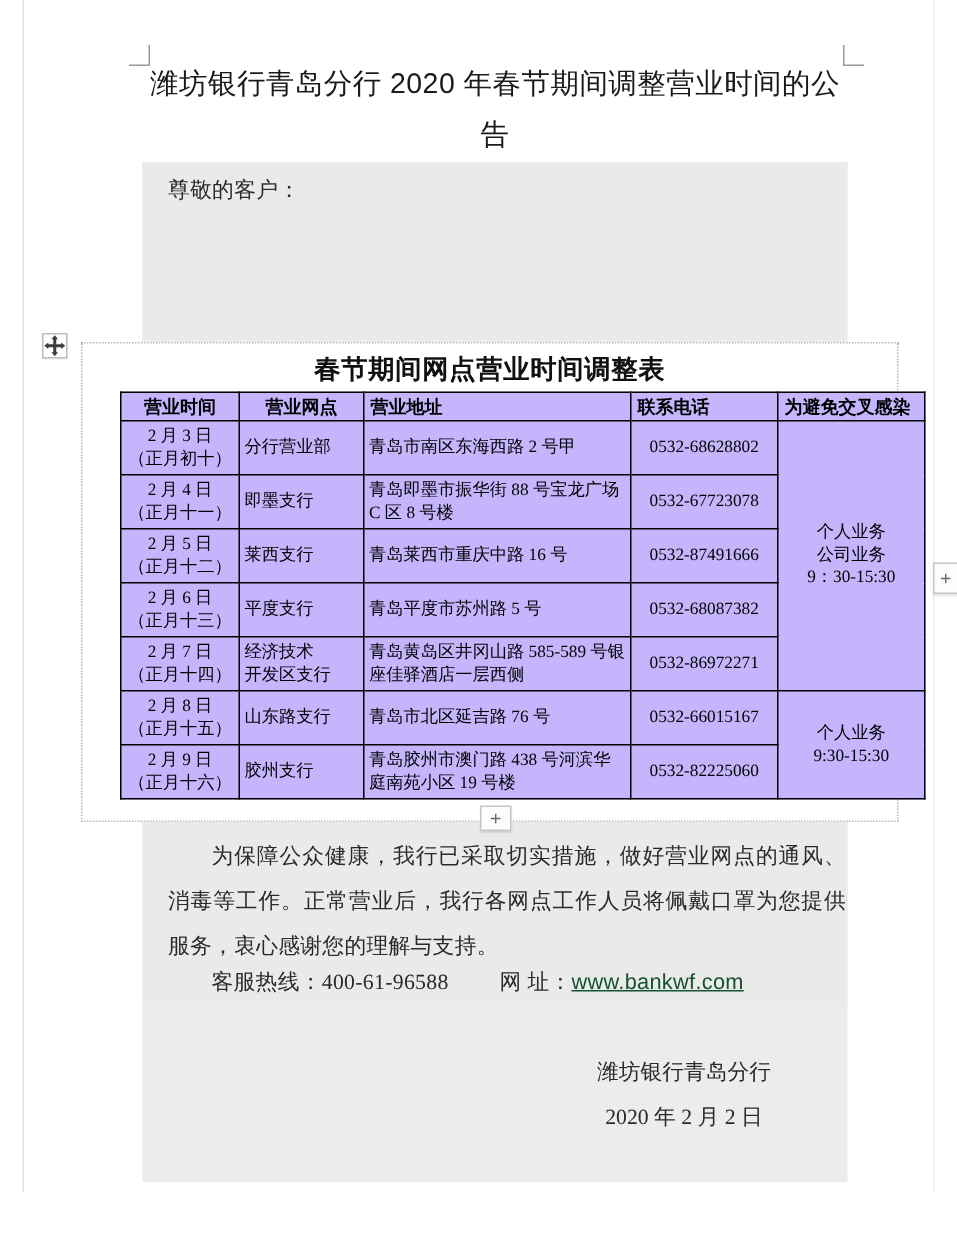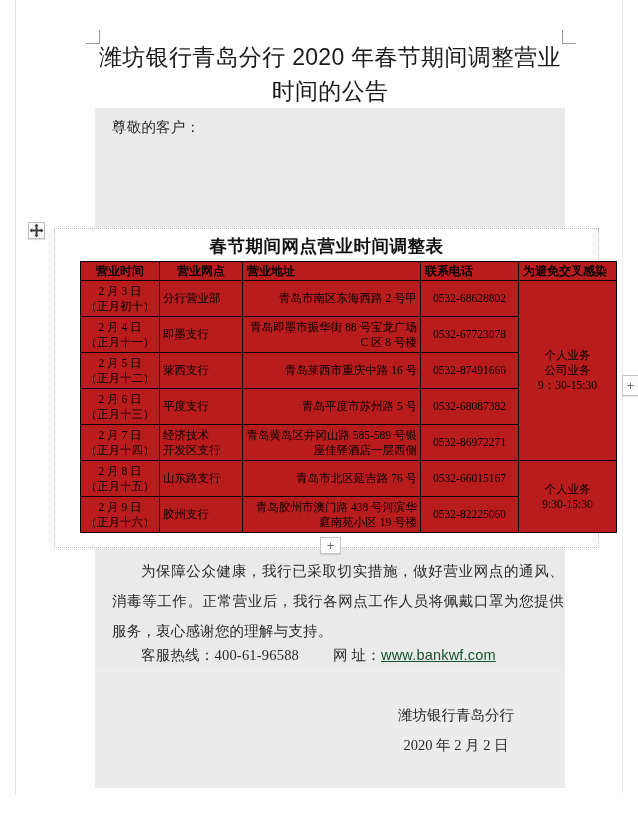--- a/index.html
+++ b/index.html
@@ -51,21 +51,21 @@
   .corner.tr { left: 546px; top: 30px; width: 14px; height: 14px; }
   .corner.tr i.h { left: 0; top: 13px; width: 14px; height: 1px; }
   .corner.tr i.v { left: 0; top: 0; width: 1px; height: 14px; }
 
   .title {
     position: absolute;
     left: 79px; top: 40px;
     width: 470px;
     text-align: center;
     font-family: "Liberation Sans", "DejaVu Sans", sans-serif;
-    font-size: 23px;
+    font-size: 19px;
     line-height: 34px;
     color: #1a1a1a;
     letter-spacing: 0.3px;
   }
 
   .body-para {
     position: absolute;
     width: 452px;
     left: 96px;
     font-size: 14.5px;
@@ -116,21 +116,21 @@
     color: #111;
     letter-spacing: 0.5px;
     padding-bottom: 2px;
   }
 
   table.sched {
     border-collapse: collapse;
     width: 536px;
     margin-left: 22px;
     table-layout: fixed;
-    background: #b91c1c;
+    background: #c4b5fd;
   }
   table.sched th, table.sched td {
     border: 1px solid #000;
     font-size: 11.5px;
     color: #000;
     padding: 1px 3px;
     vertical-align: middle;
     line-height: 15px;
   }
   table.sched th {
@@ -138,21 +138,21 @@
     font-weight: bold;
     font-size: 12px;
     height: 19px;
     padding: 0 4px;
   }
   th.c-time, th.c-branch { text-align: center; }
   th.c-addr, th.c-tel, th.c-scope { text-align: left; }
 
   td.time   { text-align: center; white-space: pre-line; height: 36px; }
   td.branch { text-align: left; white-space: pre-line; }
-  td.addr   { text-align: right; padding-left: 5px; }
+  td.addr   { text-align: left; padding-left: 5px; }
   td.tel    { text-align: center; padding-left: 5px; vertical-align: bottom; padding-bottom: 3px; }
   td.scope  { text-align: center; white-space: pre-line; line-height: 17px; }
 
   col.w-time   { width: 79px; }
   col.w-branch { width: 83px; }
   col.w-addr   { width: 178px; }
   col.w-tel    { width: 98px; }
   col.w-scope  { width: 98px; }
 
   

